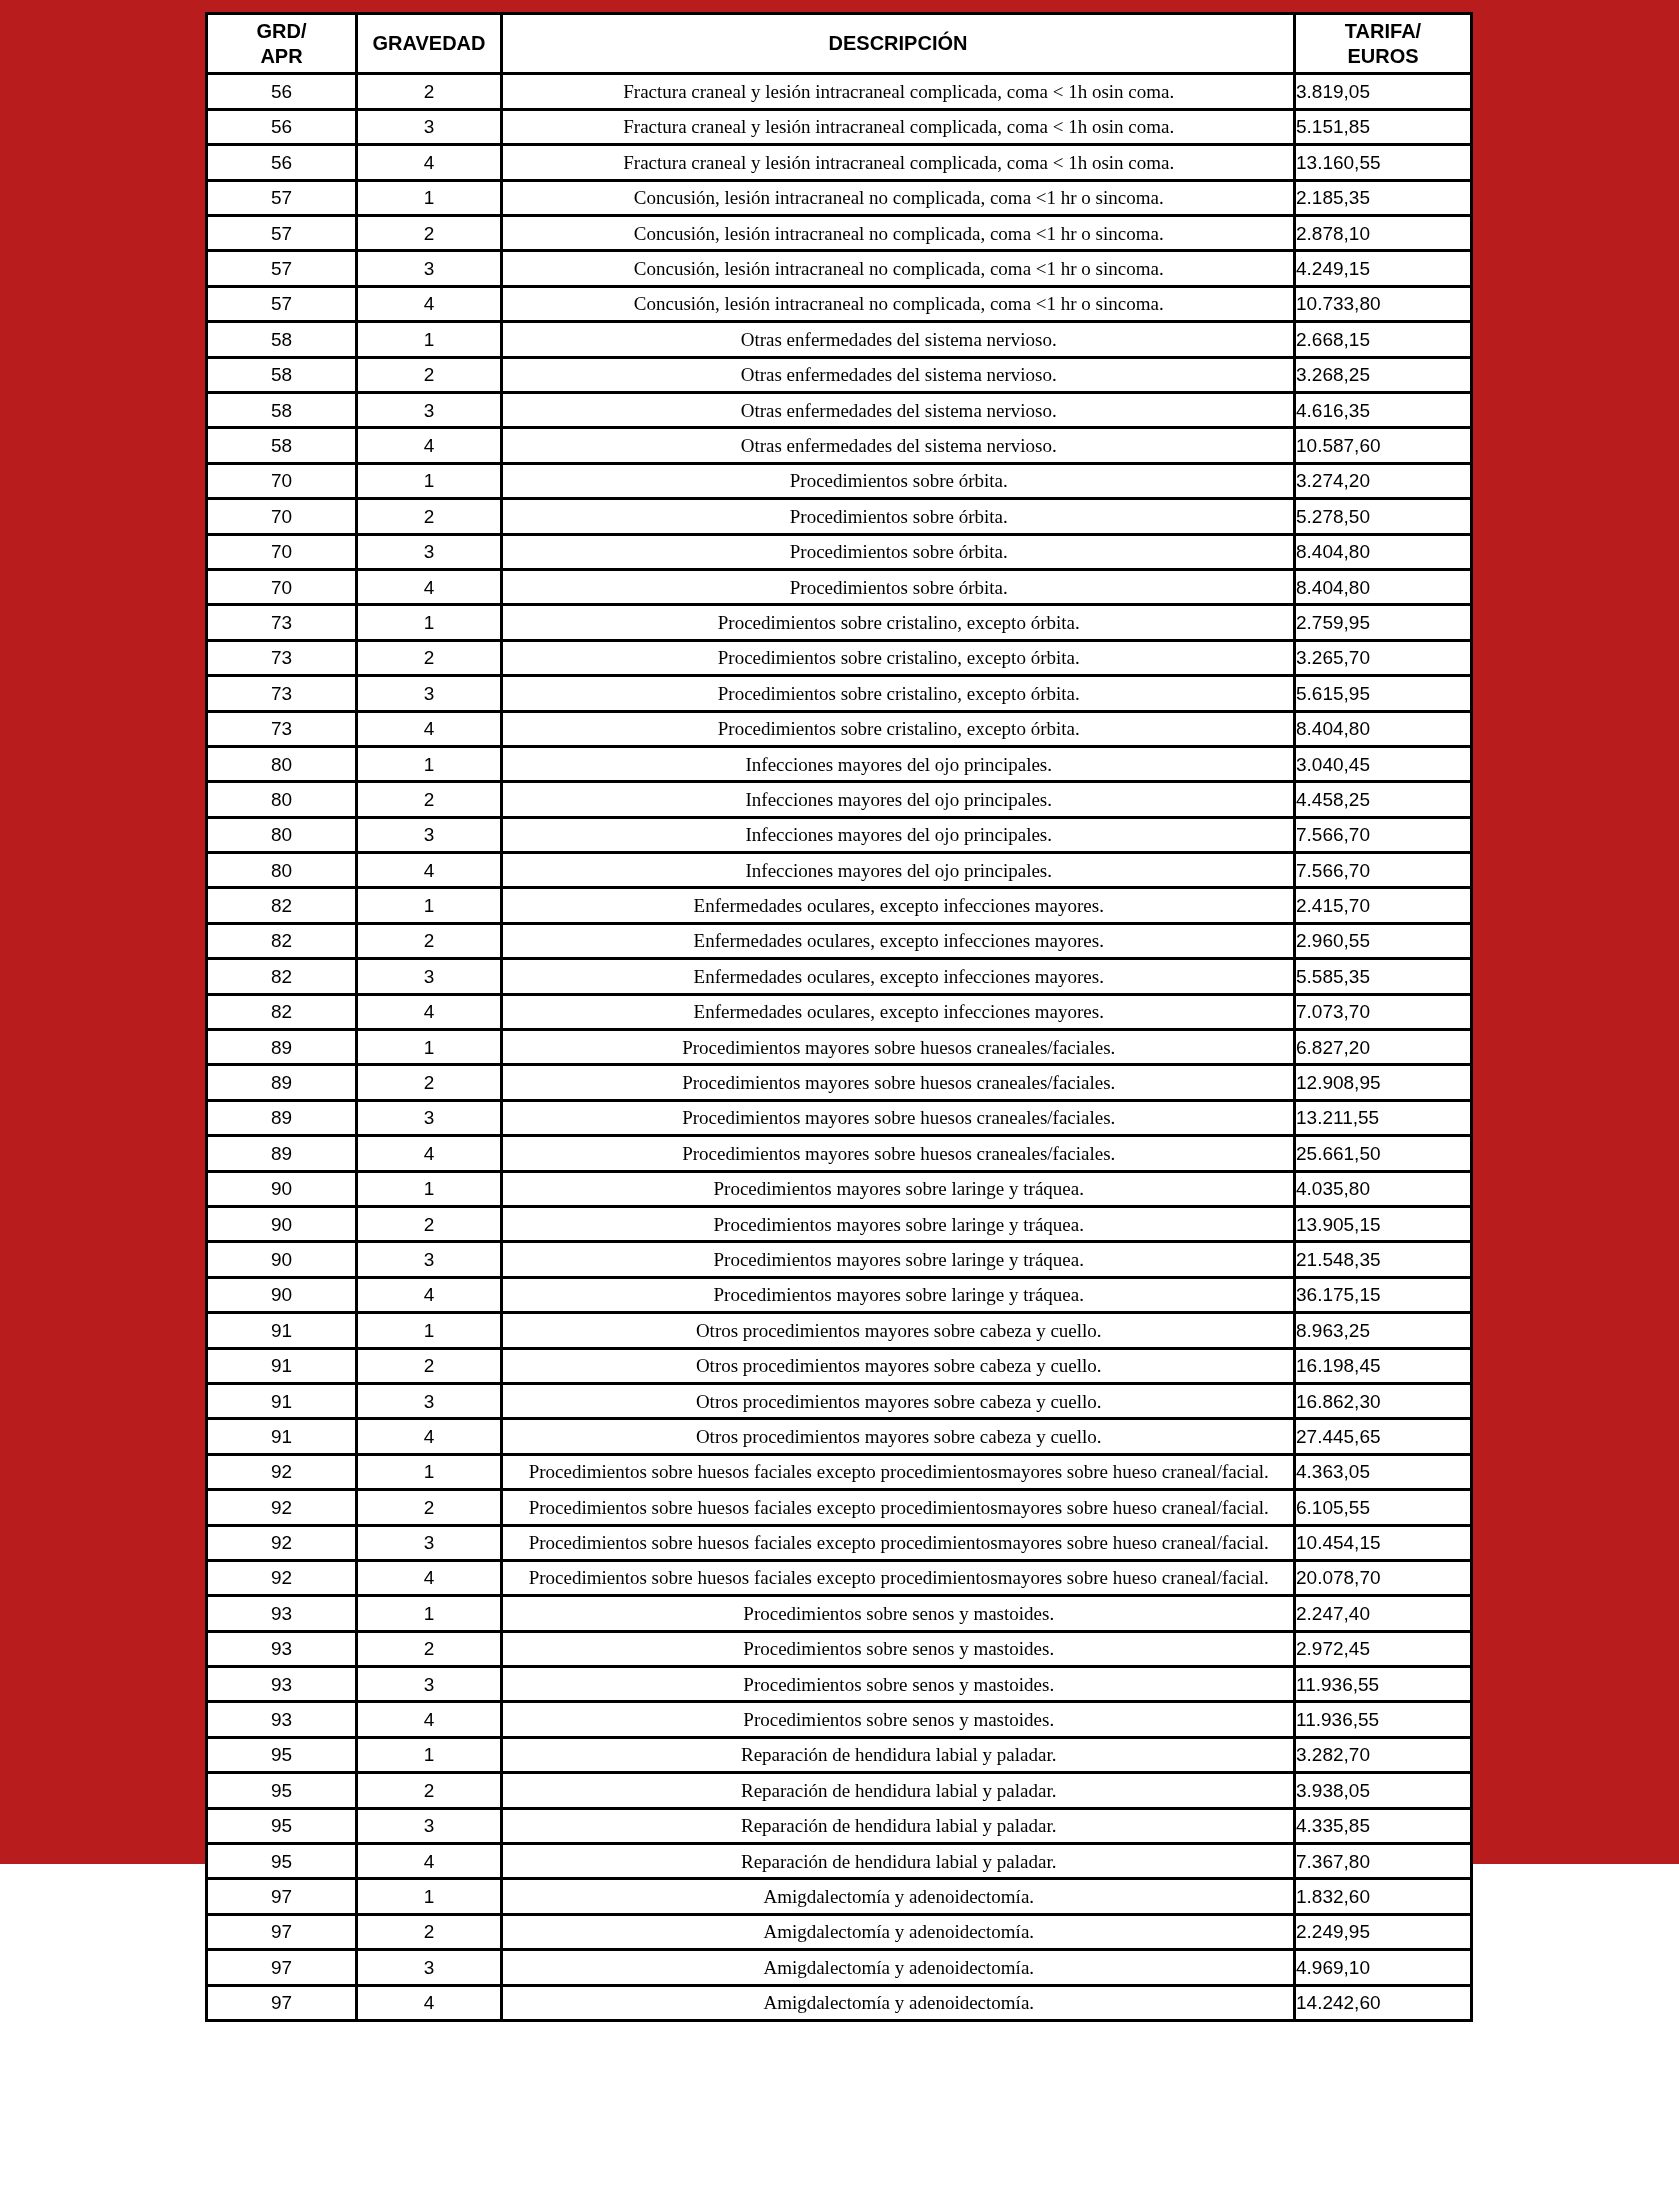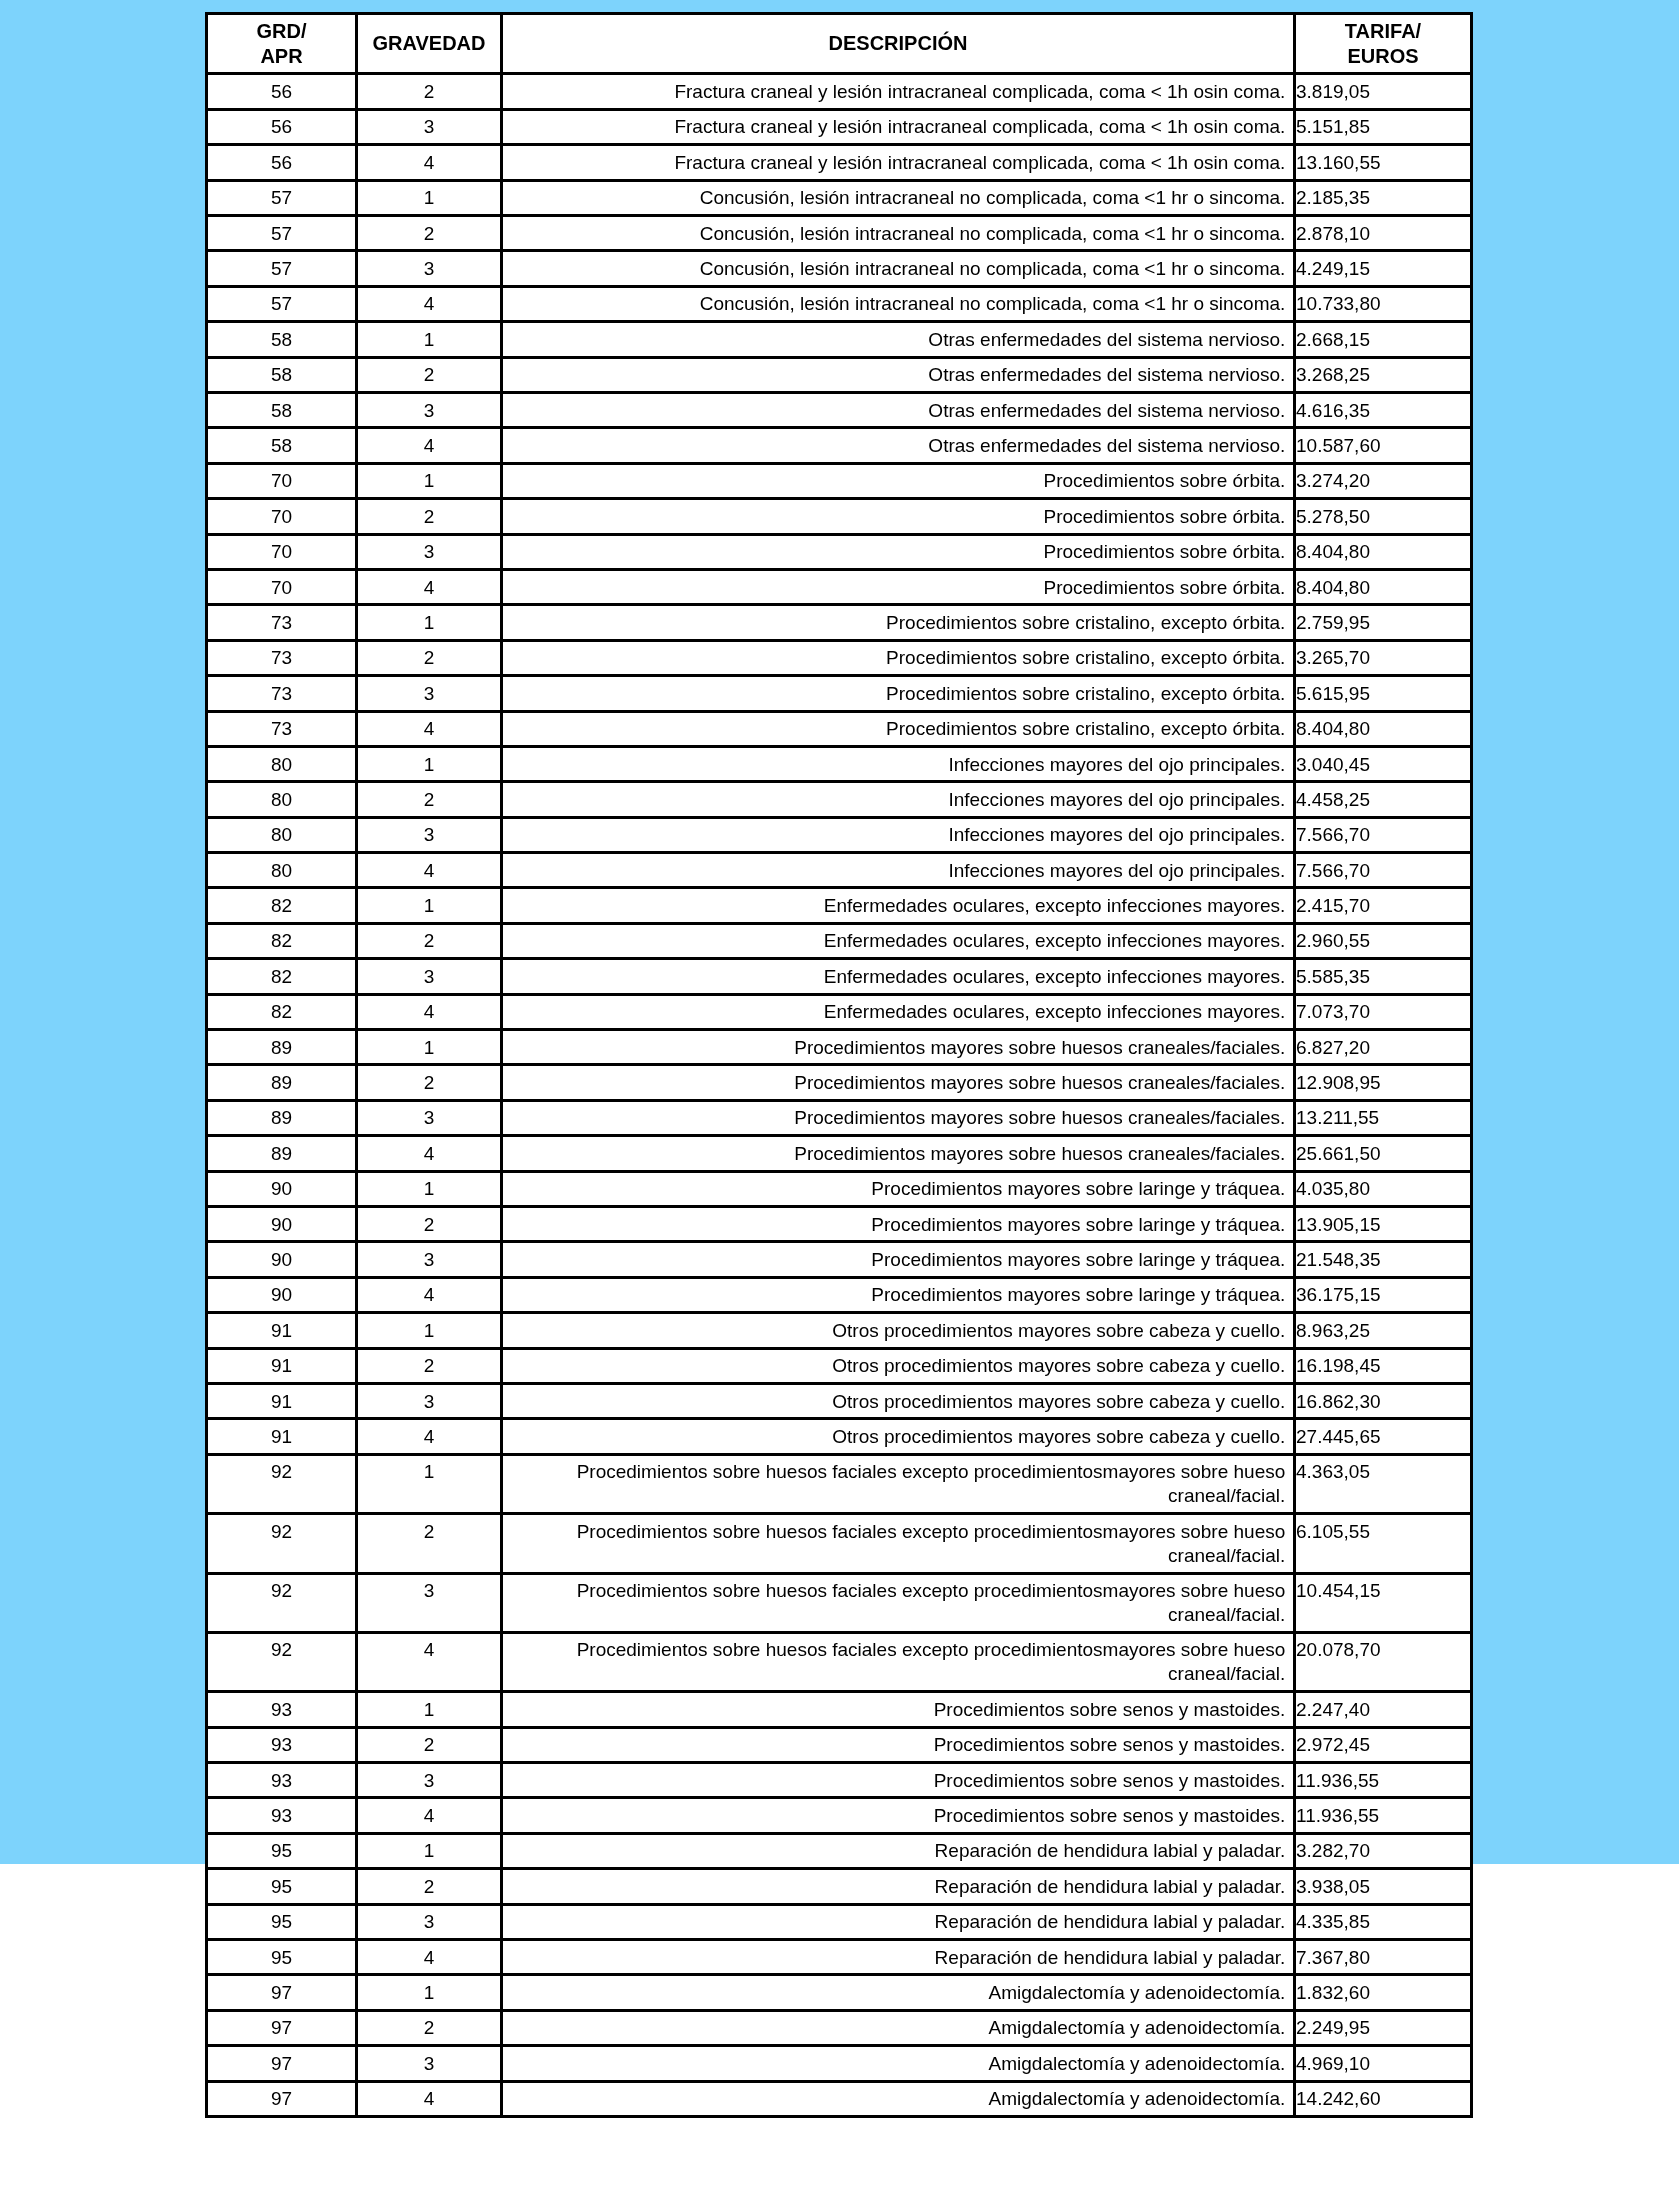--- a/index.html
+++ b/index.html
@@ -9,21 +9,21 @@
     width: 1679px;
     height: 2194px;
     overflow: hidden;
     font-family: "Liberation Sans", sans-serif;
     color: #000000;
   }
   #page {
     position: relative;
     width: 1679px;
     height: 1864px;
-    background: #7dd3fc;
+    background: #b91c1c;
   }
   table.tarifas {
     position: absolute;
     left: 205px;
     top: 12.3px;
     width: 1265px;
     border-collapse: collapse;
     table-layout: fixed;
     background: #ffffff;
   }
@@ -54,23 +54,24 @@
   td {
     font-size: 19px;
     line-height: 24px;
     vertical-align: top;
     padding: 4.6px 0 3.8px 0;
   }
   td.c-grd, td.c-sev {
     text-align: center;
   }
   td.c-desc {
-    text-align: right;
+    text-align: center;
     padding-left: 9.2px;
     padding-right: 7.7px;
+    font-family: Liberation Serif, serif;
   }
   td.c-tar {
     text-align: left;
     padding-right: 37px;
   }
 </style>
 </head>
 <body>
 
 <div id="page">

